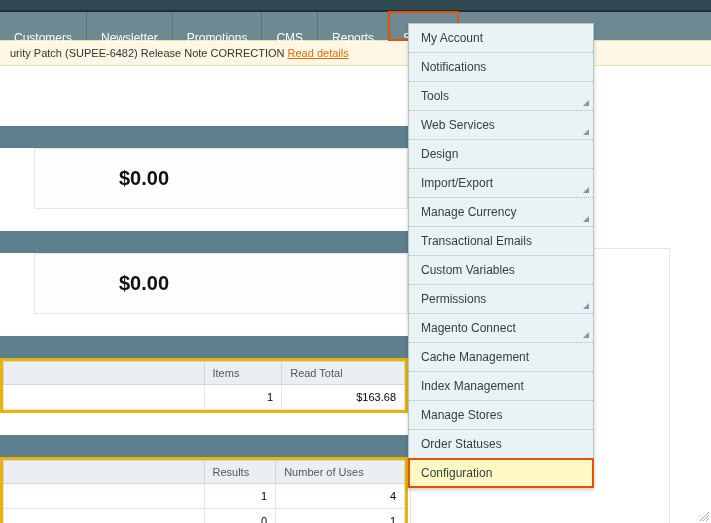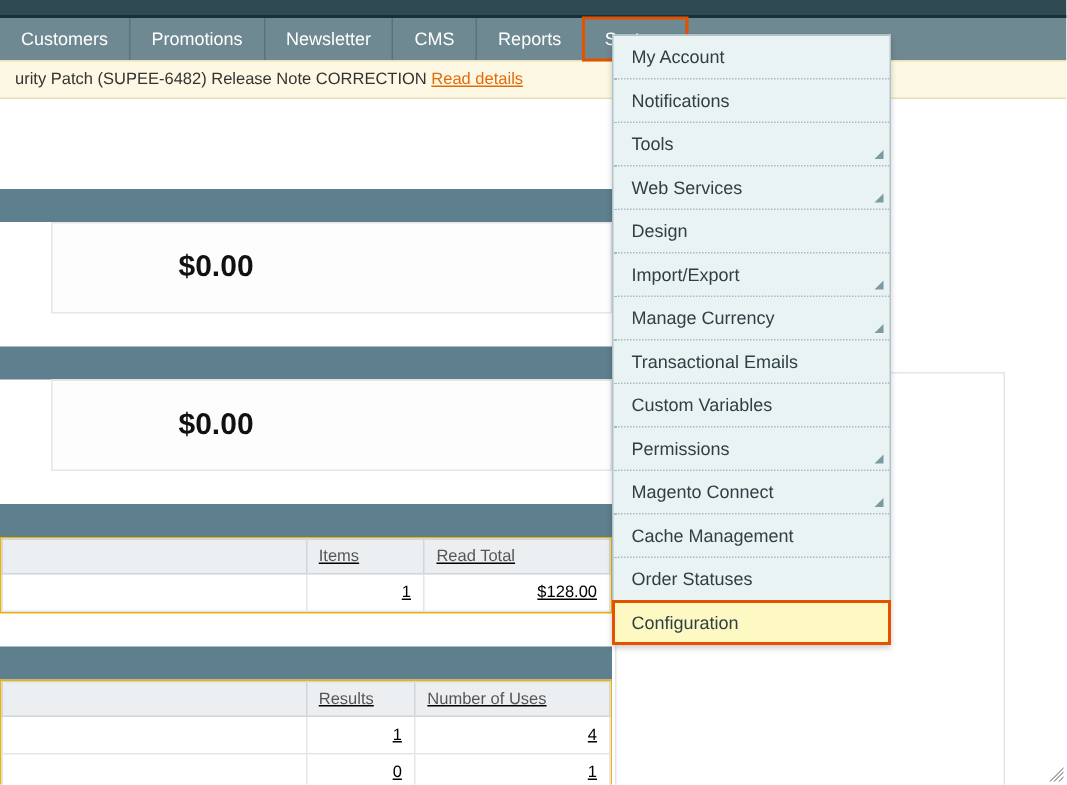--- a/index.html
+++ b/index.html
@@ -19,21 +19,21 @@
   }
   .menubar {
     display: flex;
     align-items: stretch;
     background: #6f8992;
     height: 28px;
     position: relative;
   }
   .menu-item {
     color: #fff;
-    padding: 0 14px;
+    padding: 12px 14px;
     line-height: 28px;
     font-size: 12px;
     border-right: 1px solid #5a727b;
     cursor: pointer;
   }
   .menu-item.system {
     outline: 2px solid #e65100;
     outline-offset: -1px;
     position: relative;
     z-index: 5;
@@ -88,22 +88,21 @@
     padding: 5px 8px;
   }
   table.grid td {
     border: 1px solid #e2e6e8;
     padding: 6px 8px;
     text-align: right;
     background: #fff;
   }
   table.grid td.left { text-align: left; }
   .table-wrap {
-    border: 1px solid #eab308;
-    text-decoration: underline;
+    border: 3px solid #eab308;
   }
   .table-head-only {
     background: #5e7f8d;
     height: 22px;
     margin-top: 22px;
   }
   .dropdown {
     position: absolute;
     top: 23px;
     left: 408px;
@@ -156,22 +155,22 @@
                       transparent 84%, #aaa 84%, #aaa 89%, transparent 89%);
   }
 </style>
 </head>
 <body>
 
 <div class="topbar"></div>
 
 <div class="menubar">
   <div class="menu-item">Customers</div>
+  <div class="menu-item">Newsletter</div>
   <div class="menu-item">Promotions</div>
-  <div class="menu-item">Newsletter</div>
   <div class="menu-item">CMS</div>
   <div class="menu-item">Reports</div>
   <div class="menu-item system">System</div>
 </div>
 
 <div class="notice">
   <span>urity Patch (SUPEE-6482) Release Note CORRECTION </span><a href="#">Read details</a>
 </div>
 
 <div class="content">
@@ -196,21 +195,21 @@
       <table class="grid">
         <tbody>
             <tr>
           <th style="width:50%"></th>
           <th>Items</th>
           <th>Read Total</th>
         </tr>
         <tr>
           <td class="left"></td>
           <td>1</td>
-          <td>$128.00</td>
+          <td>$163.68</td>
         </tr>
       </tbody>
         </table>
     </div>
 
     <div class="table-head-only"></div>
     <div class="table-wrap">
       <table class="grid">
         <tbody>
             <tr>
@@ -243,17 +242,19 @@
   <div class="dropdown-item submenu-mark">Tools</div>
   <div class="dropdown-item submenu-mark">Web Services</div>
   <div class="dropdown-item">Design</div>
   <div class="dropdown-item submenu-mark">Import/Export</div>
   <div class="dropdown-item submenu-mark">Manage Currency</div>
   <div class="dropdown-item">Transactional Emails</div>
   <div class="dropdown-item">Custom Variables</div>
   <div class="dropdown-item submenu-mark">Permissions</div>
   <div class="dropdown-item submenu-mark">Magento Connect</div>
   <div class="dropdown-item">Cache Management</div>
+  <div class="dropdown-item">Index Management</div>
+  <div class="dropdown-item">Manage Stores</div>
   <div class="dropdown-item">Order Statuses</div>
   <div class="dropdown-item hl">Configuration</div>
 </div>
 
 <div class="resize-grip"></div>
 
 </body></html>

